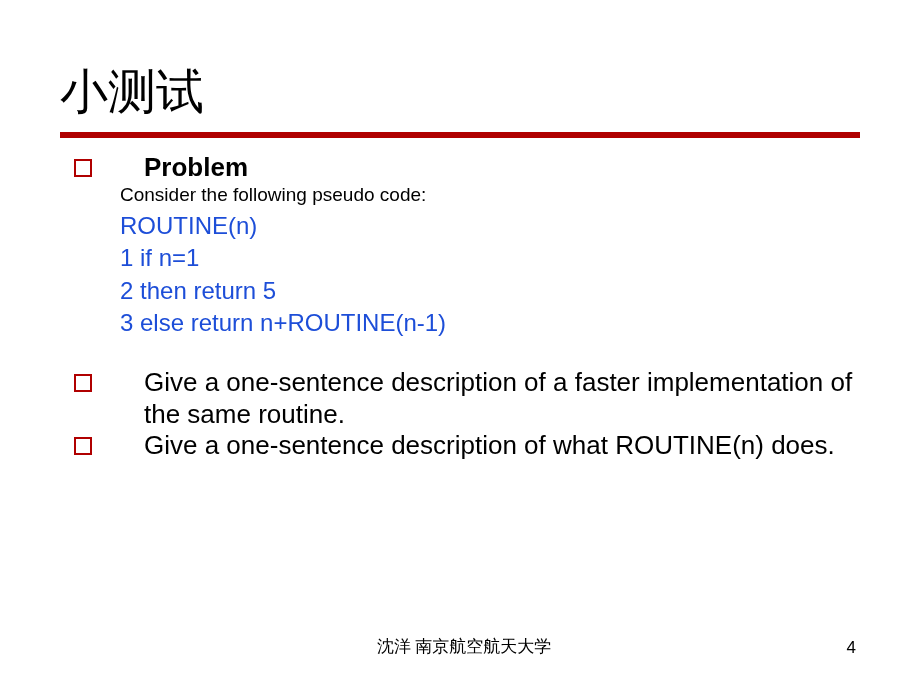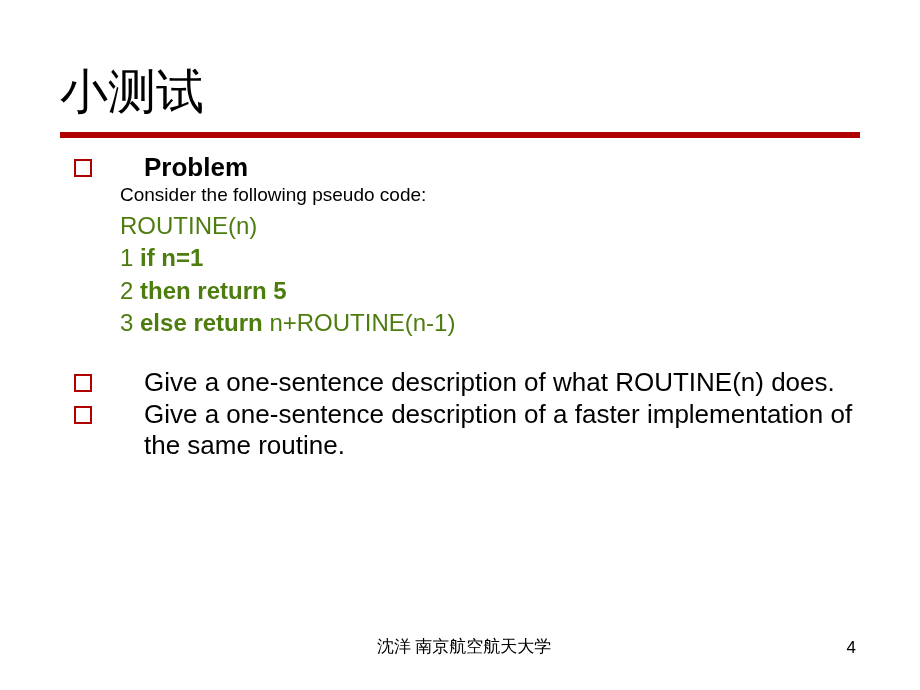--- a/index.html
+++ b/index.html
@@ -65,24 +65,24 @@
       padding-left: 46px;
       font-size: 19px;
       line-height: 1.3;
       color: #000000;
       margin-bottom: 2px;
     }
     .code-line {
       padding-left: 46px;
       font-size: 24px;
       line-height: 1.35;
-      color: #4d7c0f;
+      color: #1d4ed8;
     }
     .code-line .bold {
-      font-weight: bold;
+      font-weight: normal;
       text-align: right;
     }
     .spacer {
       height: 28px;
     }
     .footer {
       position: absolute;
       bottom: 32px;
       left: 4px;
       width: 100%;
@@ -126,25 +126,25 @@
     </div>
 
     <div class="code-line">
       <span>3    </span><span class="bold">else return</span><span>  n+ROUTINE(n-1)</span>
     </div>
 
     <div class="spacer"></div>
 
     <div class="bullet-item">
       <div class="bullet-square"></div>
-      <div class="bullet-text">Give a one-sentence description of what ROUTINE(n) does.</div>
+      <div class="bullet-text">Give a one-sentence description of a faster implementation of the same routine.</div>
     </div>
 
     <div class="bullet-item">
       <div class="bullet-square"></div>
-      <div class="bullet-text">Give a one-sentence description of a faster implementation of the same routine.</div>
+      <div class="bullet-text">Give a one-sentence description of what ROUTINE(n) does.</div>
     </div>
 
   </div>
 
   <div class="footer">沈洋  南京航空航天大学</div>
   <div class="page-number">4</div>
 </div>
 
 </body></html>

